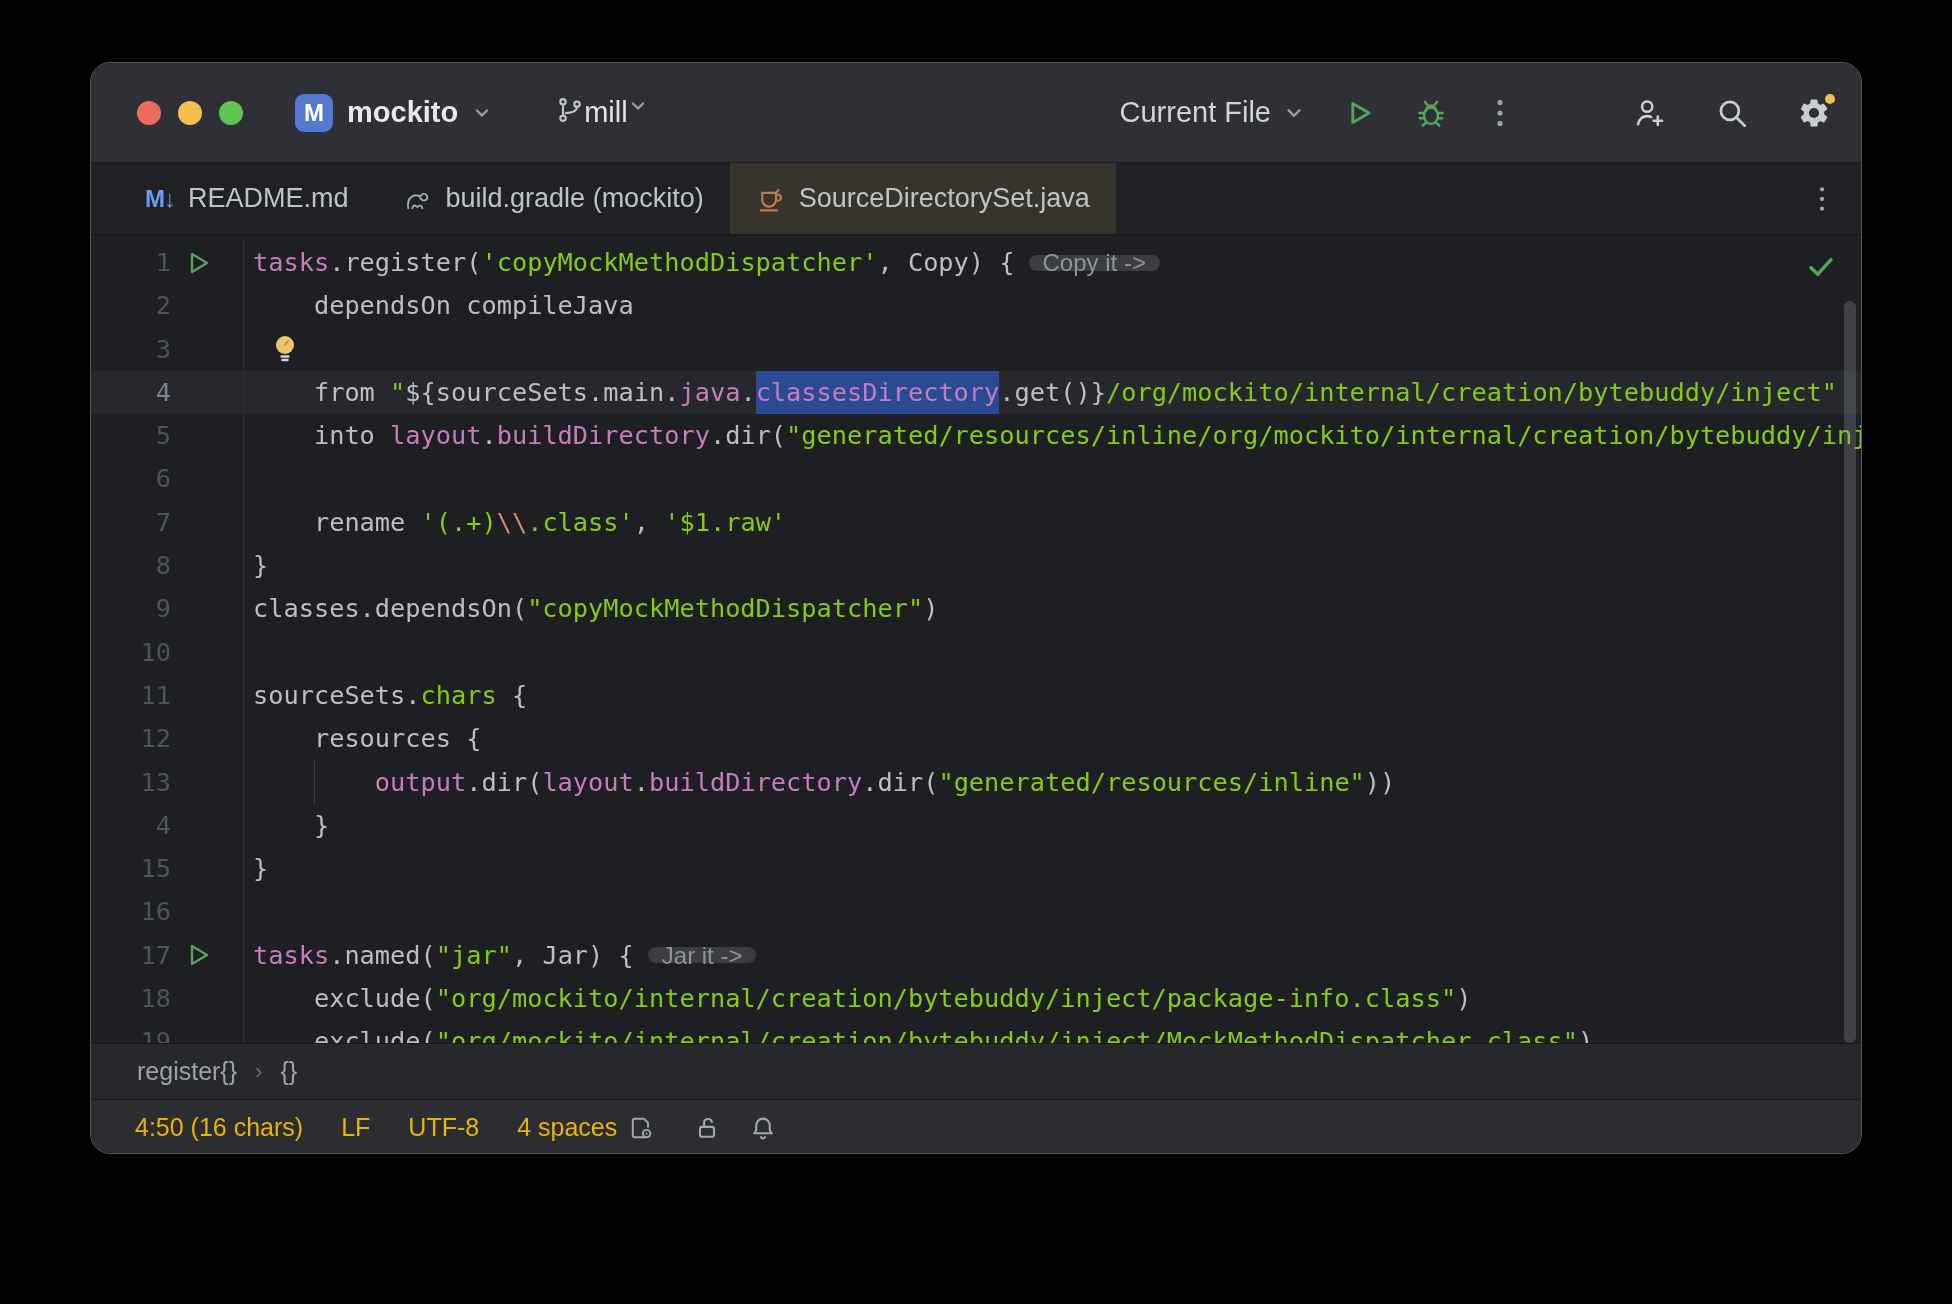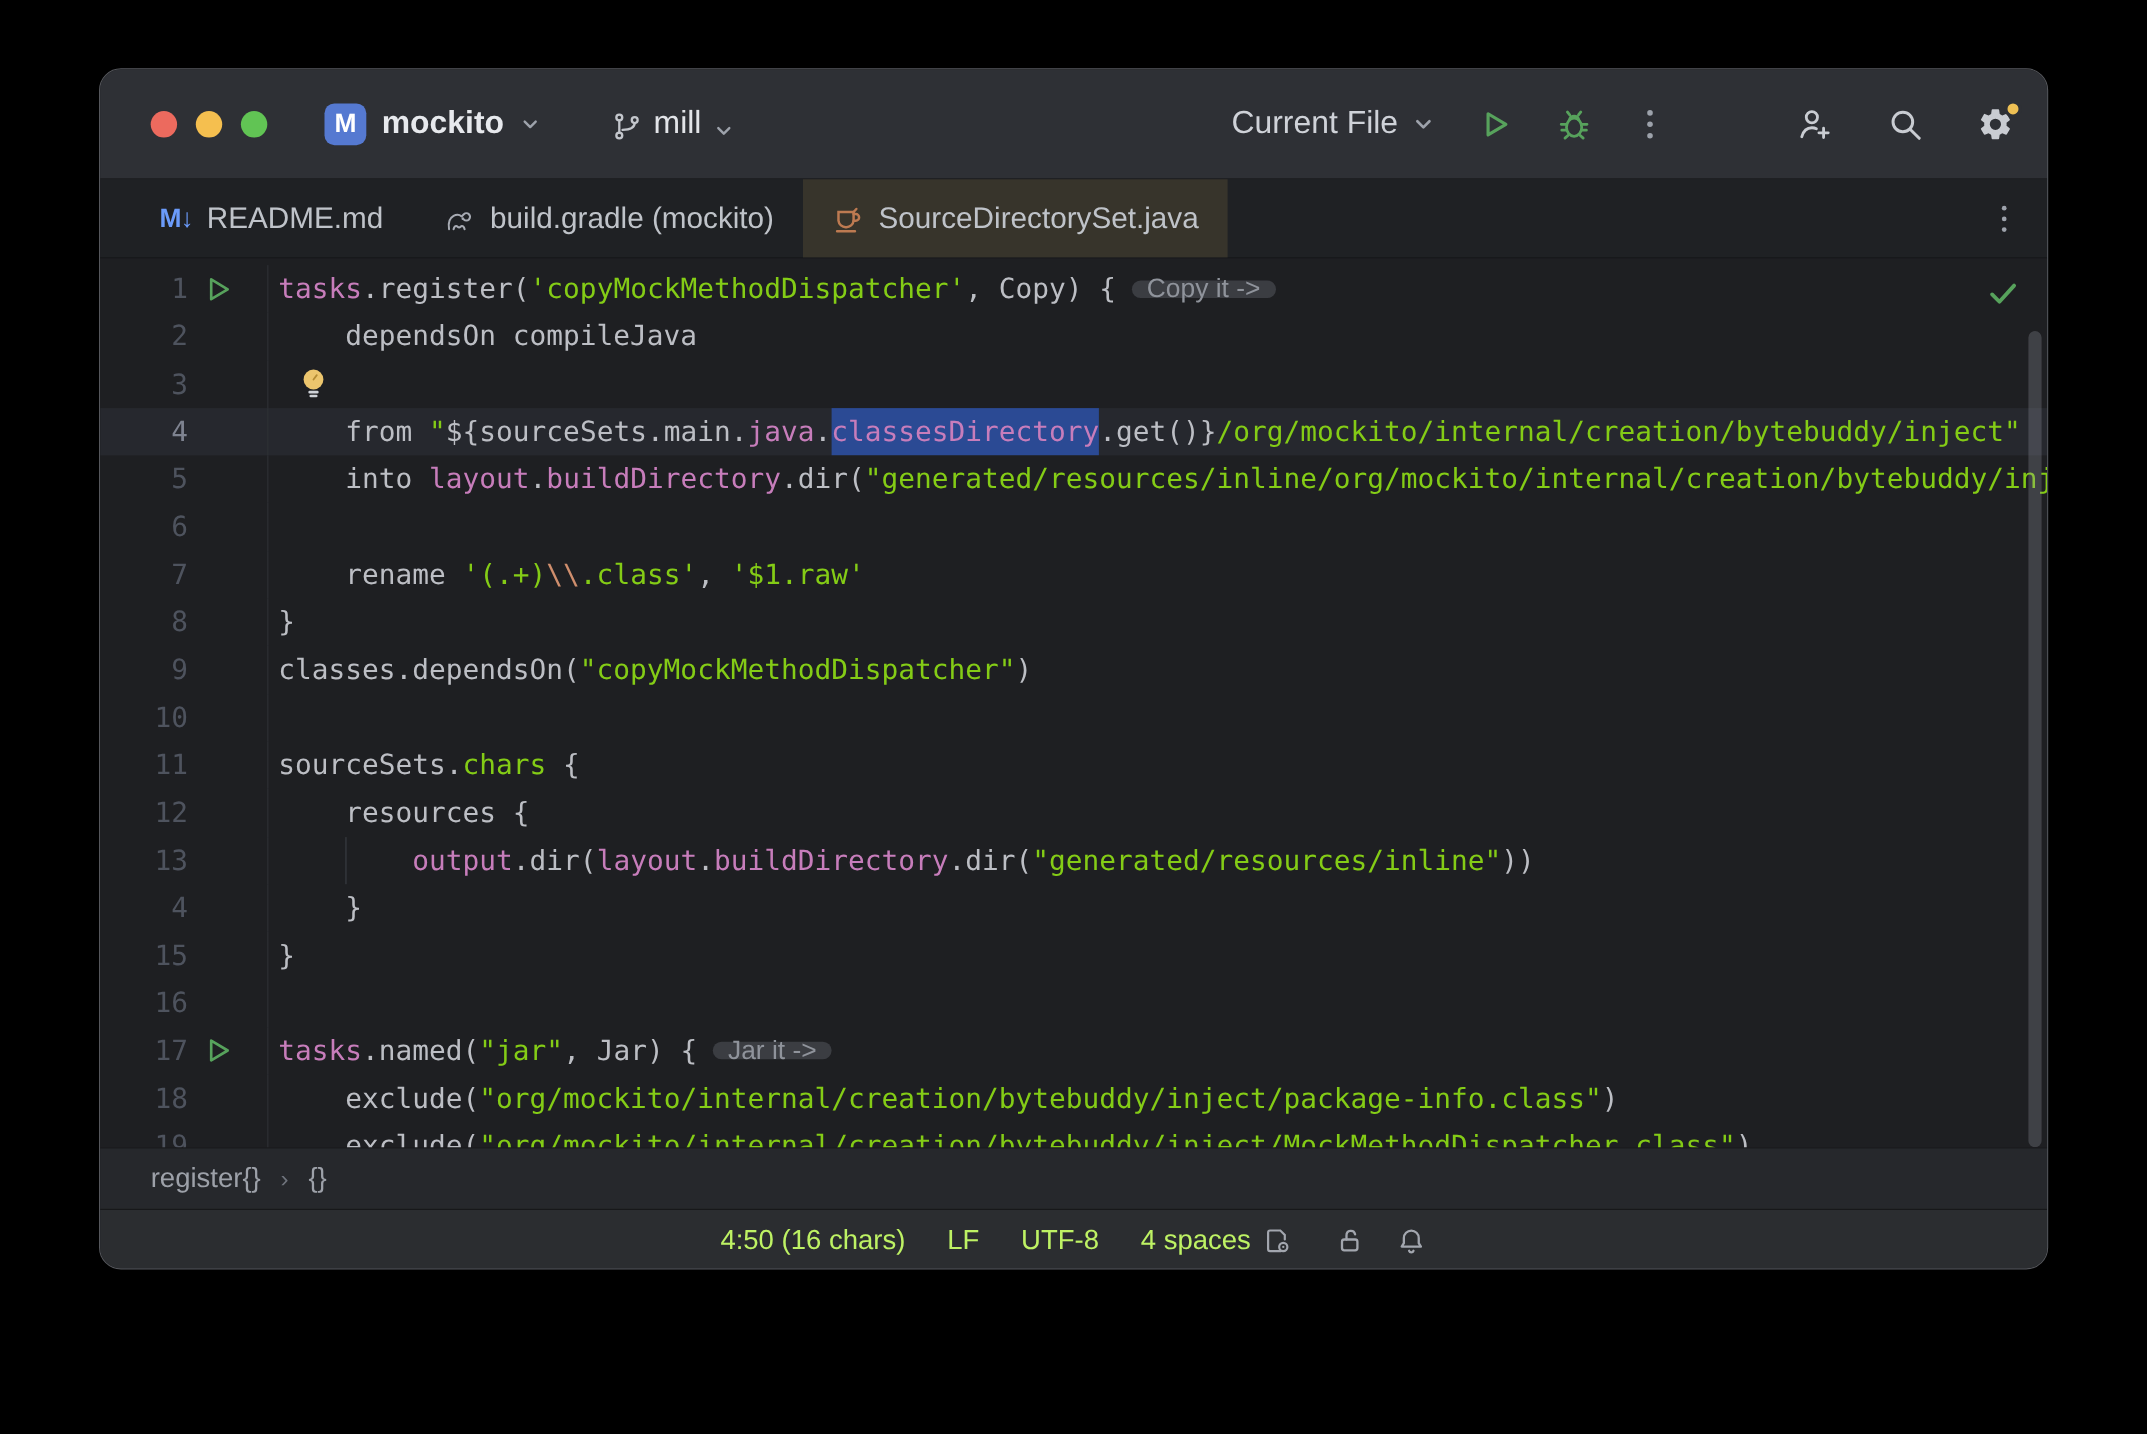--- a/index.html
+++ b/index.html
@@ -14,21 +14,21 @@
   
   .titlebar { flex:0 0 100px; background:#2e3035; border-bottom:1px solid #1c1d20;
               display:flex; align-items:center; padding:0 30px 0 46px; }
   .traffic { display:flex; gap:17px; }
   .light { width:24px; height:24px; border-radius:50%; display:inline-block; }
   .light.red{ background:#ec6a5e; } .light.yellow{ background:#f5bf4f; } .light.green{ background:#61c454; }
   .proj { display:flex; align-items:center; gap:14px; margin-left:52px; cursor:default; }
   .proj-icon { width:38px; height:38px; border-radius:9px; background:#5579d1; color:#fff;
                font-size:24px; font-weight:700; display:flex; align-items:center; justify-content:center; }
   .proj-name { font-size:29px; font-weight:600; color:#e7e9ed; }
-  .branch { display:flex; align-items:flex-end; gap:10px; margin-left:64px; }
+  .branch { display:flex; align-items:flex-start; margin-left:64px; }
   .branch-name { font-size:29px; color:#e2e4e8; }
   .runcfg { display:flex; align-items:center; gap:12px; margin-left:auto; font-size:29px; color:#cfd2d8; }
   .tb-btn { background:none; border:none; display:flex; align-items:center; justify-content:center; cursor:pointer; }
   .run-group { display:flex; align-items:center; gap:40px; margin-left:40px; }
   .tb-right { display:flex; align-items:center; gap:48px; margin-left:120px; }
   .gear-wrap { position:relative; }
   .notif-dot { position:absolute; top:-5px; right:-7px; width:16px; height:16px; border-radius:50%;
                background:#eec054; border:3px solid #2e3035; }
 
   
@@ -69,22 +69,22 @@
              border-radius:6px; background:rgba(150,155,165,.28); }
 
   
   .breadcrumbs { flex:0 0 56px; background:#26282c; border-top:1px solid #17181a;
                  display:flex; align-items:center; padding-left:46px; gap:18px;
                  font-size:25px; color:#9da1a9; }
   .crumb-sep { color:#6f747d; font-size:22px; }
 
   
   .statusbar { flex:0 0 56px; background:#2b2d30; border-top:1px solid #17181a;
-               display:flex; align-items:center; justify-content:center;
-               padding:0 44px; gap:38px; font-size:25px; color:#bef264; }
+               display:flex; align-items:center; justify-content:flex-start;
+               padding:0 44px; gap:38px; font-size:25px; color:#eab308; }
   .sb-item { cursor:pointer; white-space:nowrap; }
   .sb-icons { display:flex; align-items:center; gap:28px; }
   .indent-wrap { display:flex; align-items:center; gap:10px; }
 </style>
 </head>
 <body>
 
 <div class="stage">
   <div class="window">
 

